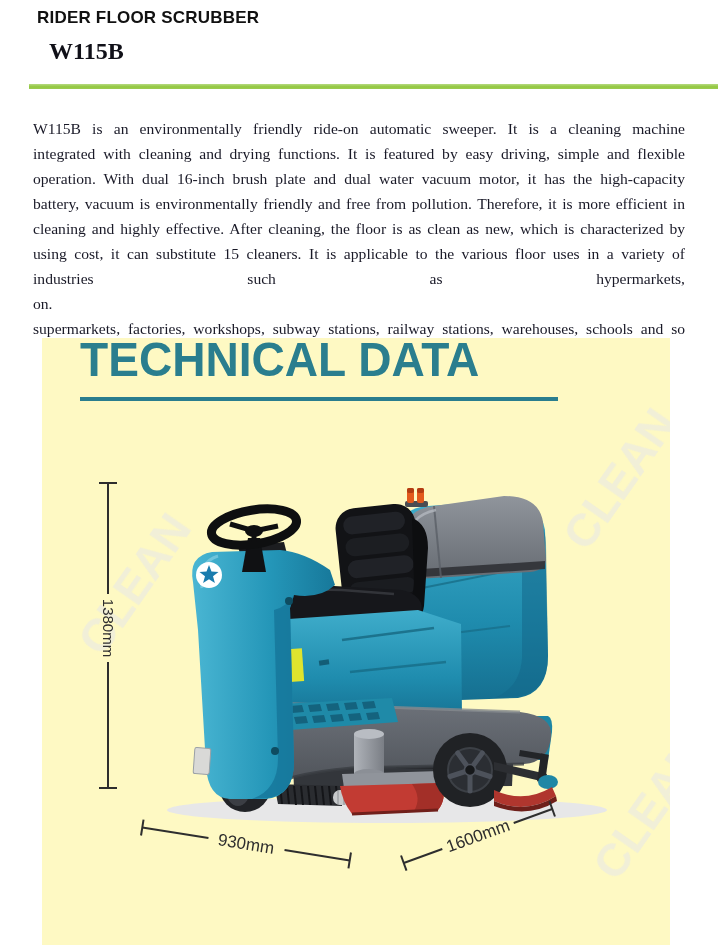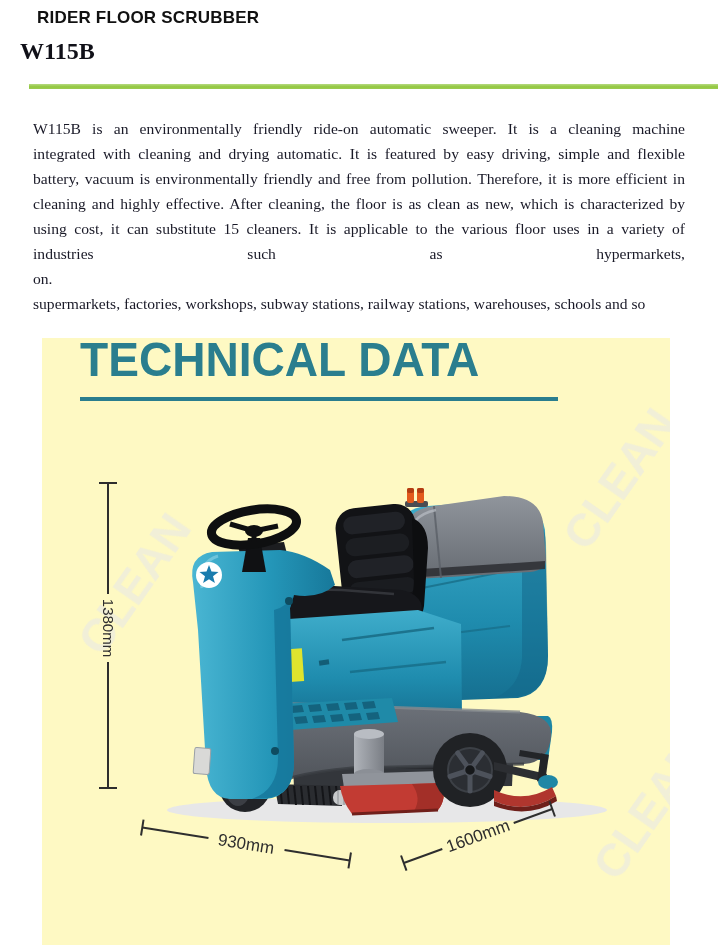--- a/index.html
+++ b/index.html
@@ -6,21 +6,21 @@
   body{
     width:720px;height:945px;background:#ffffff;position:relative;overflow:hidden;
     font-family:"Liberation Serif", serif;
   }
   .hdr-title{
     position:absolute;left:37px;top:8px;margin:0;
     font-family:"Liberation Sans", sans-serif;font-weight:700;
     font-size:17px;letter-spacing:.2px;color:#111111;
   }
   .hdr-model{
-    position:absolute;left:20px;top:38px;margin:0;
+    position:absolute;left:49px;top:38px;margin:0;
     font-family:"Liberation Serif", serif;font-weight:700;
     font-size:24px;color:#101018;
   }
   .green-rule{
     position:absolute;left:29px;top:84px;width:689px;height:5px;
     background:linear-gradient(180deg,#b6d981 0%,#93c840 55%,#9ccb52 100%);
   }
   .desc{
     position:absolute;left:33px;top:116px;width:652px;z-index:2;
     font-size:15.6px;line-height:25px;color:#191927;
@@ -46,21 +46,22 @@
 </style>
 </head>
 <body>
 
 <h1 class="hdr-title">RIDER FLOOR SCRUBBER</h1>
 <h2 class="hdr-model">W115B</h2>
 <div class="green-rule"></div>
 
 <div class="desc">
   <div class="dline">W115B is an environmentally friendly ride-on automatic sweeper. It is a cleaning machine</div>
-  <div class="dline">integrated with cleaning and drying automatic. It is featured by easy driving, simple and flexible</div>
+  <div class="dline">integrated with cleaning and drying functions. It is featured by easy driving, simple and flexible</div>
+  <div class="dline">operation. With dual 16-inch brush plate and dual water vacuum motor, it has the high-capacity</div>
   <div class="dline">battery, vacuum is environmentally friendly and free from pollution. Therefore, it is more efficient in</div>
   <div class="dline">cleaning and highly effective. After cleaning, the floor is as clean as new, which is characterized by</div>
   <div class="dline">using cost, it can substitute 15 cleaners. It is applicable to the various floor uses in a variety of</div>
   <div class="dline">industries such as hypermarkets,</div>
   <div class="dline">on.</div>
   <div class="dline">supermarkets, factories, workshops, subway stations, railway stations, warehouses, schools and so</div>
 </div>
 
 <div class="figure">
   <div class="tech-title">TECHNICAL DATA</div>

